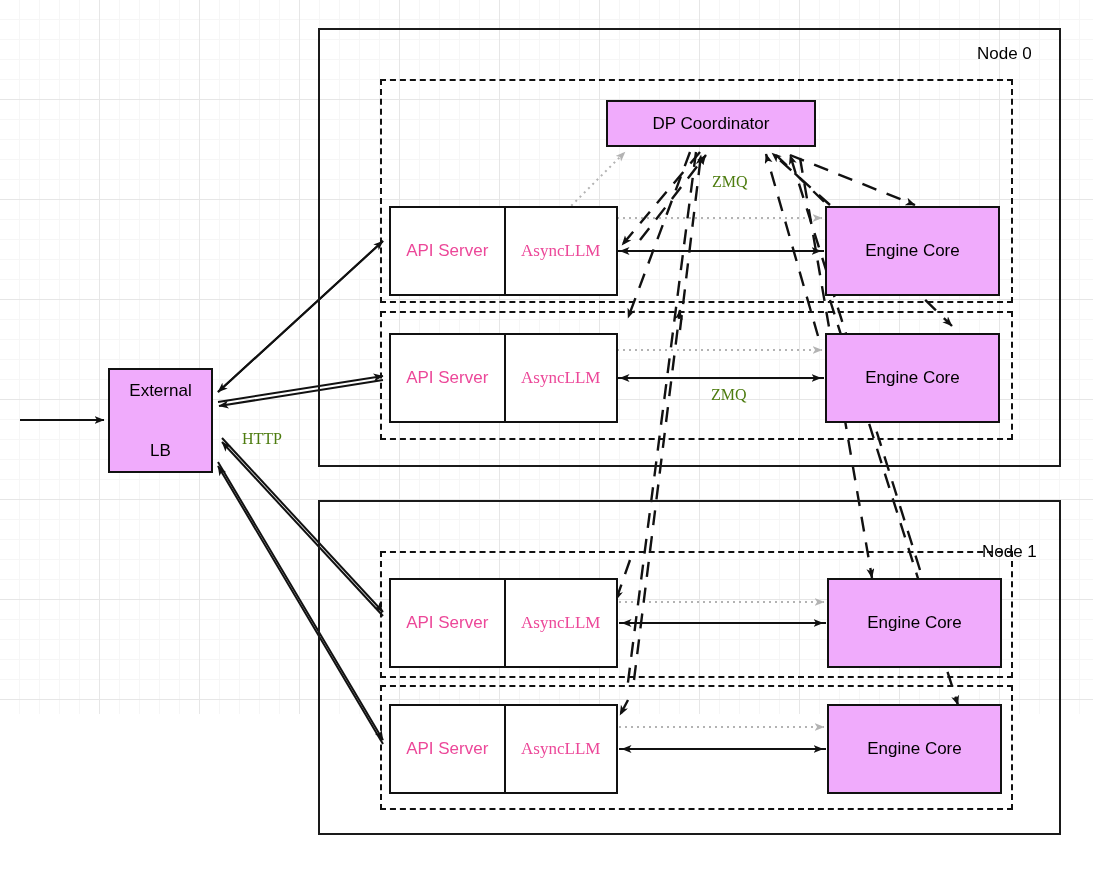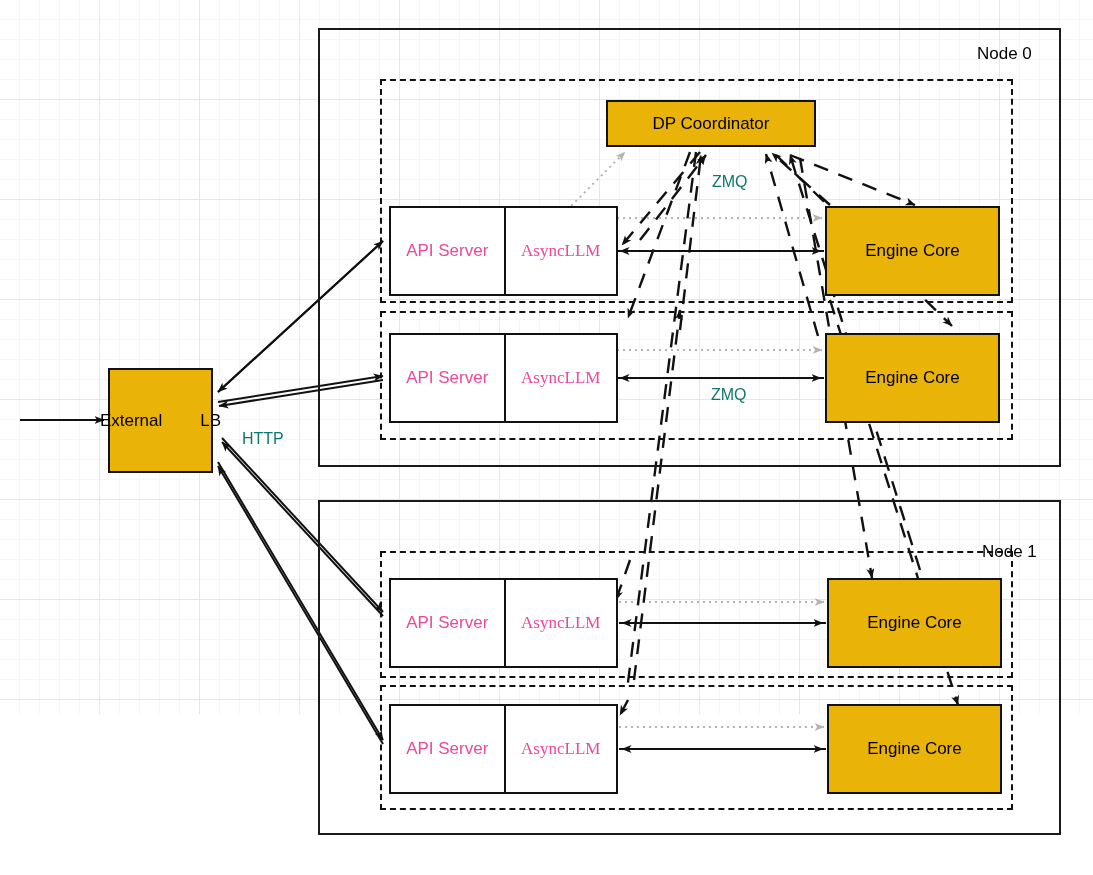--- a/index.html
+++ b/index.html
@@ -15,23 +15,23 @@
         background-size:100px 100px,100px 100px,20px 20px,20px 20px;
         background-position:-1px -1px,-1px -1px,-1px -1px,-1px -1px;}
   svg#wires{position:absolute;left:0;top:0;width:1093px;height:875px;overflow:visible;}
   .node-box{position:absolute;border:2px solid #1a1a1a;background:transparent;box-sizing:border-box;}
   .node-label{position:absolute;font-size:17px;color:#000;white-space:nowrap;}
   .group-box{position:absolute;border:2px dashed #111;box-sizing:border-box;background:transparent;}
   .unit{position:absolute;border:2px solid #111;background:#fff;box-sizing:border-box;display:flex;}
   .unit .cell{display:flex;align-items:center;justify-content:center;font-size:17px;color:#ec4899;white-space:nowrap;}
   .unit .cell.left{flex:0 0 50%;border-right:2px solid #111;}
   .unit .cell.right{flex:1;font-family:Liberation Serif, serif;}
-  .plain-box{position:absolute;border:2px solid #111;background:#eab308;box-sizing:border-box;
+  .plain-box{position:absolute;border:2px solid #111;background:#f0abfc;box-sizing:border-box;
              display:flex;align-items:center;justify-content:center;font-size:17px;color:#000;text-align:center;line-height:1.25;}
-  .edge-label{position:absolute;font-size:16px;color:#0f766e;background:transparent;white-space:nowrap;}
+  .edge-label{position:absolute;font-size:16px;color:#4d7c0f;background:transparent;white-space:nowrap;font-family:Liberation Serif, serif;}
 </style>
 </head>
 <body>
 
 <div id="canvas">
 
   <div class="grid"></div>
 
   <svg id="wires" viewBox="0 0 1093 875">
     <defs>
@@ -185,21 +185,21 @@
   </div>
 
   <div class="unit" style="left:389px;top:704px;width:229px;height:90px;">
     <div class="cell left">API Server</div>
     <div class="cell right">AsyncLLM</div>
   </div>
   <div class="plain-box" style="left:827px;top:704px;width:175px;height:90px;">
     <span>Engine Core</span>
   </div>
 
-  <div class="plain-box" style="left:108px;top:368px;width:105px;height:105px;flex-direction:row;gap:38px;">
+  <div class="plain-box" style="left:108px;top:368px;width:105px;height:105px;flex-direction:column;gap:38px;">
     <span>External</span>
     <span>LB</span>
   </div>
 
   <div class="edge-label" style="left:242px;top:430px;">HTTP</div>
   <div class="edge-label" style="left:712px;top:173px;">ZMQ</div>
   <div class="edge-label" style="left:711px;top:386px;">ZMQ</div>
 
 </div>
 

